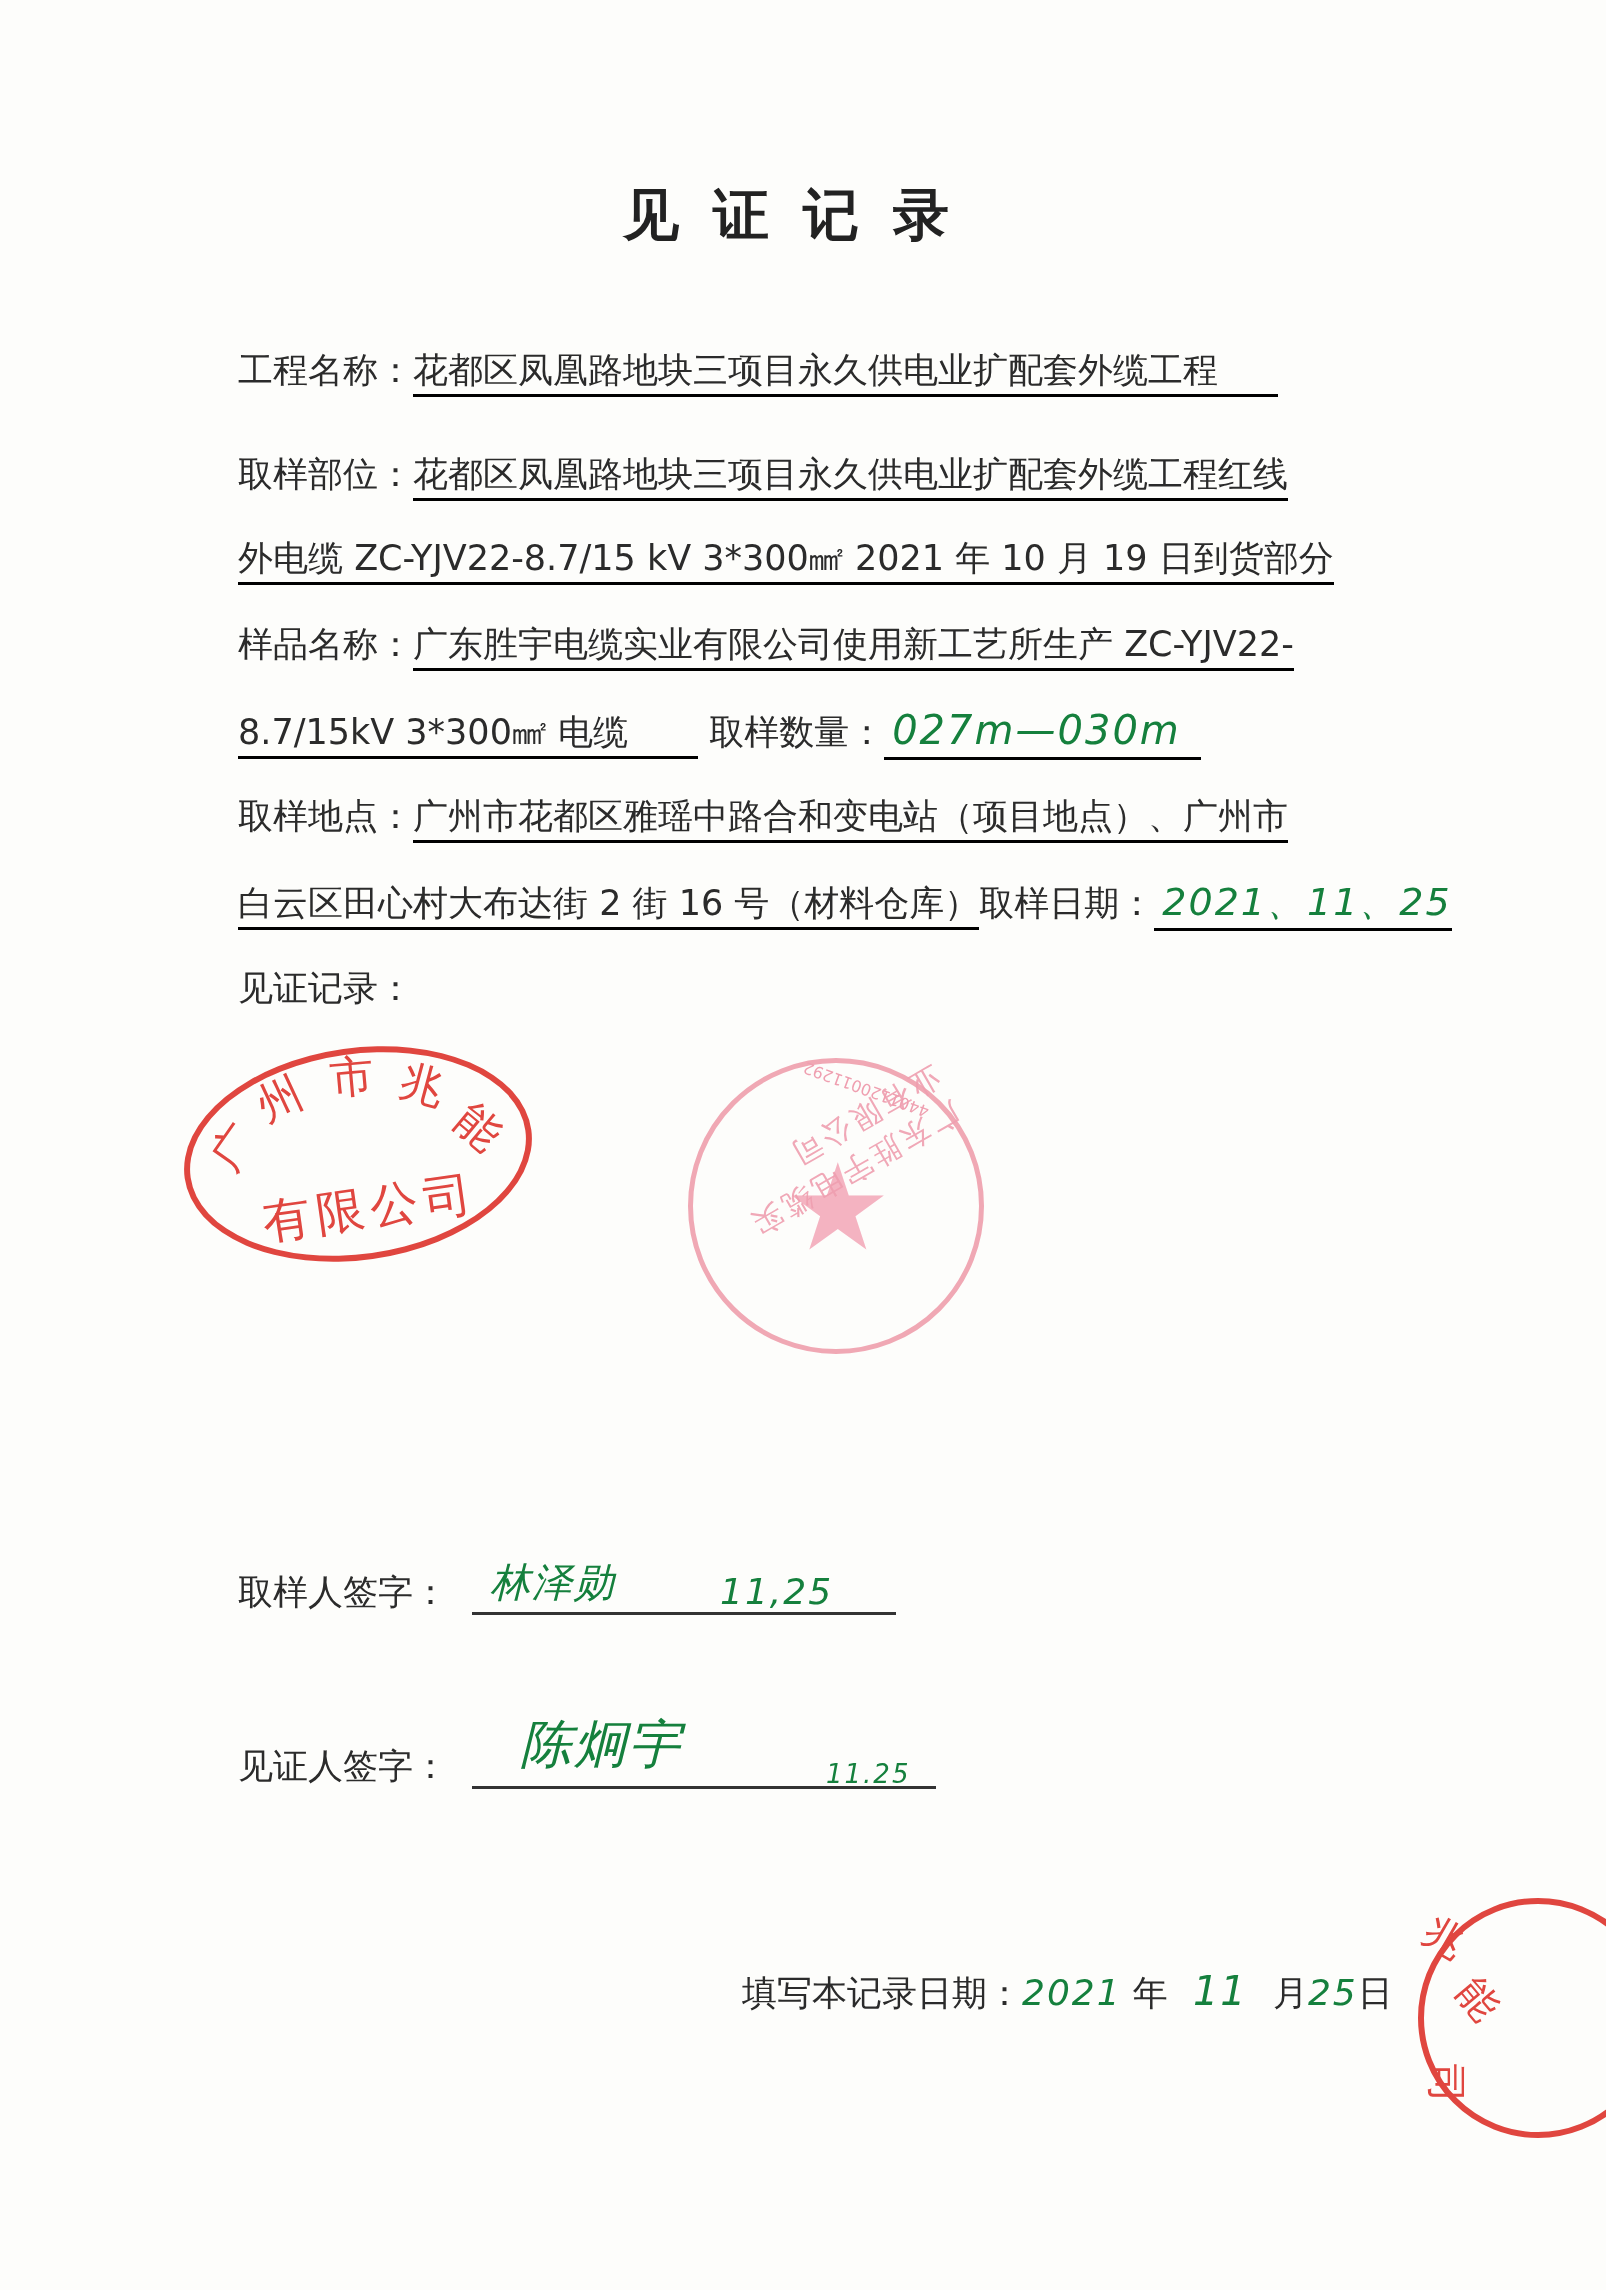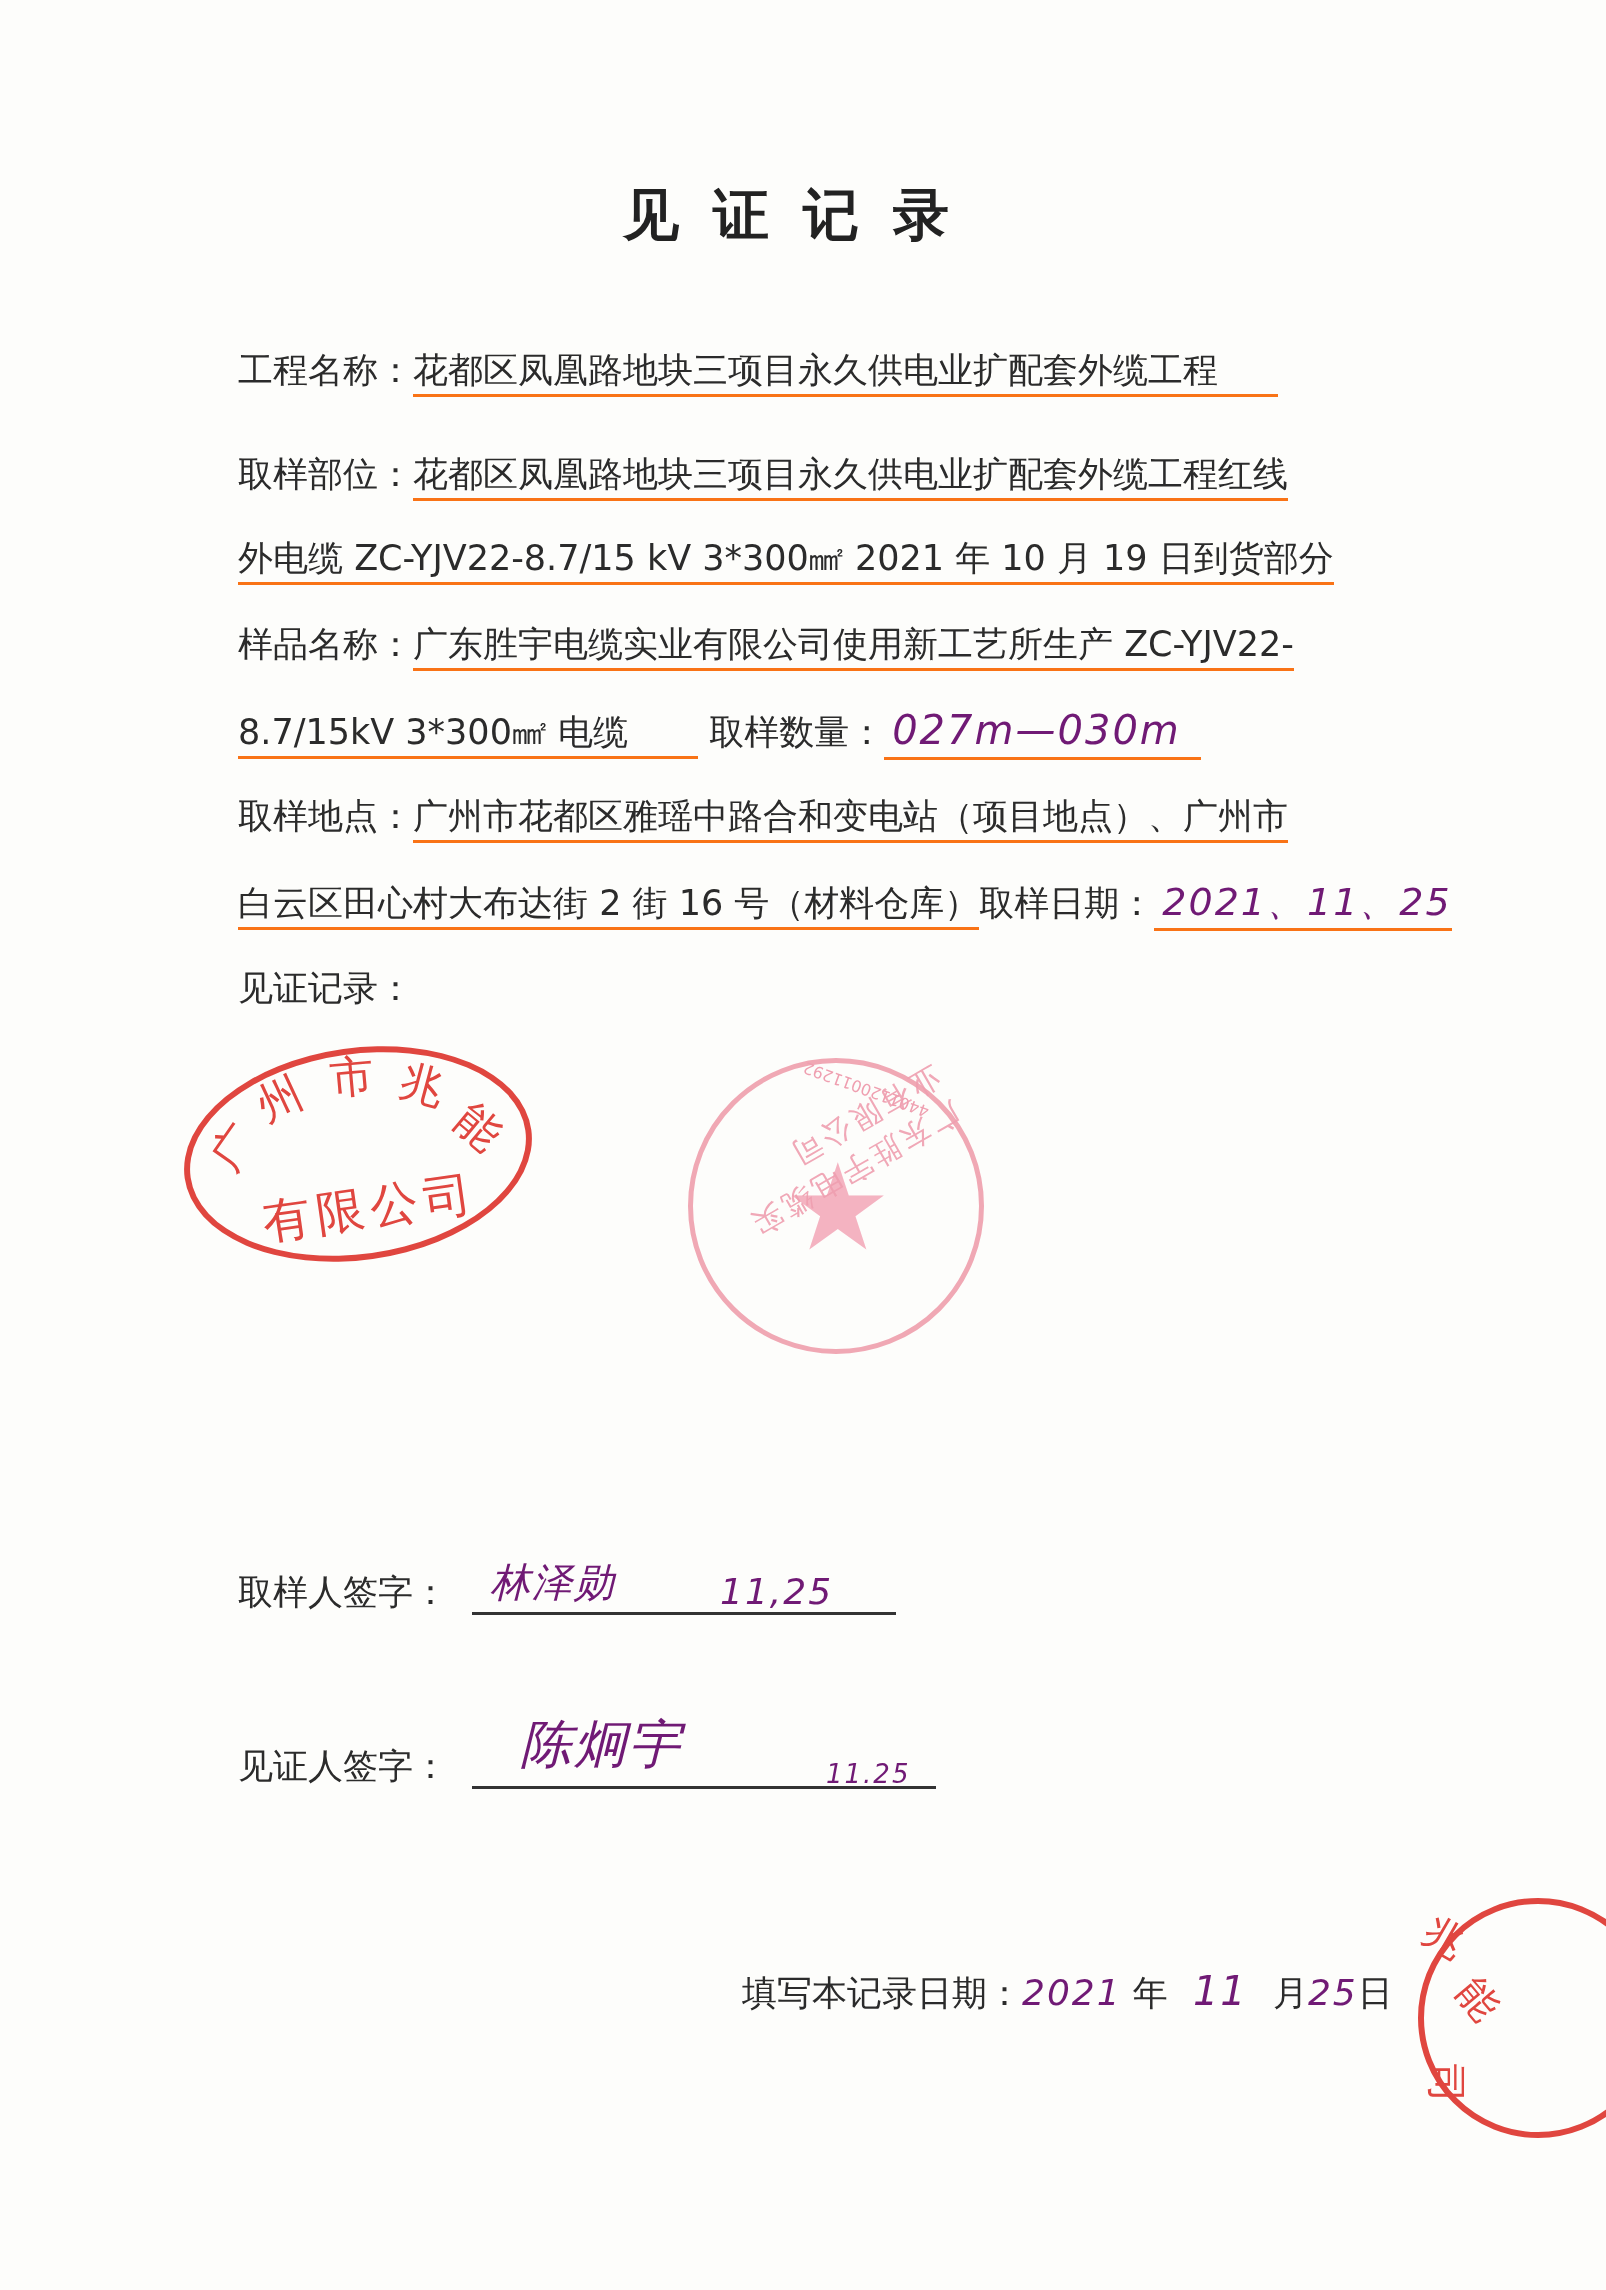--- a/index.html
+++ b/index.html
@@ -9,23 +9,23 @@
   }
   .title {
     position:absolute; top:178px; left:0; width:1606px; text-align:center;
     font-family:"DejaVu Sans", sans-serif; font-weight:bold; font-size:56px;
     letter-spacing:34px; color:#222;
   }
   .line {
     position:absolute; left:238px; font-size:35px; line-height:44px; white-space:nowrap;
     font-family:"DejaVu Sans", sans-serif; color:#2b2b2b;
   }
-  .u { border-bottom:3px solid #f97316; padding-bottom:4px;margin-top:39px; }
+  .u { border-bottom:3px solid #000000; padding-bottom:4px;margin-top:39px; }
   .hand {
-    font-family:"DejaVu Sans", sans-serif; font-style:italic; font-weight:300; color:#701a75;
+    font-family:"DejaVu Sans", sans-serif; font-style:italic; font-weight:300; color:#15803d;
     letter-spacing:2px;
   }
   .sig-line { position:absolute; height:0; border-bottom:3px solid #333; }
   .seal-oval {
     position:absolute; left:183px; top:1048px; width:350px; height:212px;
     border:6px solid #e0463f; border-radius:50%; transform:rotate(-8deg);
     box-sizing:border-box;
   }
   .seal-text {
     position:absolute; color:#e0463f; font-family:"DejaVu Sans", sans-serif; font-size:44px;

